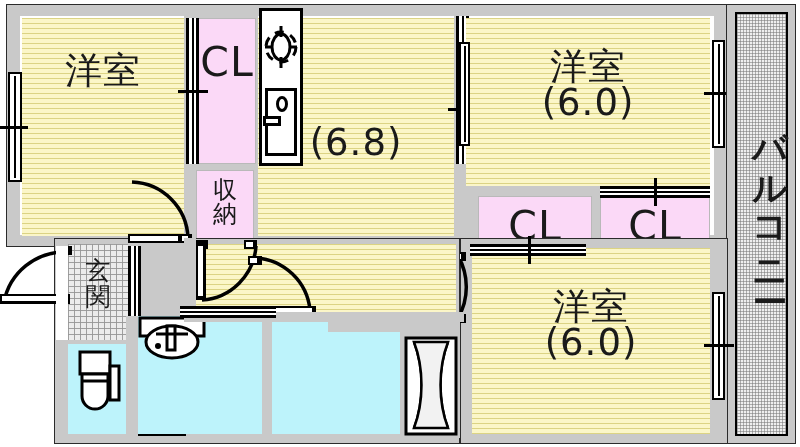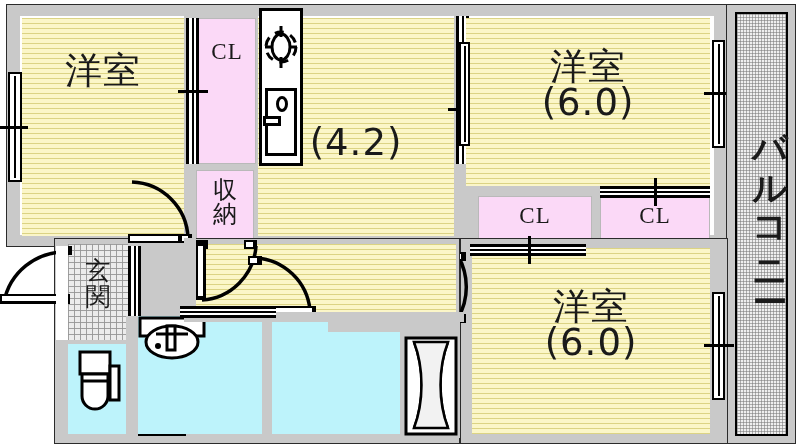--- a/index.html
+++ b/index.html
@@ -37,21 +37,21 @@
     background-image:
       repeating-linear-gradient(to bottom, rgba(150,150,150,.9) 0 1px, transparent 1px 6px),
       repeating-linear-gradient(to right,  rgba(150,150,150,.9) 0 1px, transparent 1px 6px);
   }
 
   
   .lbl{color:#1a1a1a;text-align:center;line-height:1.04;white-space:nowrap;
        font-family:"DejaVu Sans","Liberation Sans",sans-serif;}
   .lbl-room{font-size:37px;letter-spacing:1px;}
   .lbl-room .sub{display:block;font-size:37px;margin-top:-2px;}
-  .lbl-cl{font-size:23px;letter-spacing:1px;font-family:Liberation Serif, serif;}
+  .lbl-cl{font-size:41px;letter-spacing:1px;}
   .lbl-vert{writing-mode:vertical-rl;text-orientation:upright;font-size:35px;
             letter-spacing:4px;font-weight:700;}
   .lbl-genkan{font-size:25px;line-height:1.04;font-weight:500;}
   .lbl-storage{font-size:24px;line-height:1.02;font-weight:500;}
 
   
   .win-v{background:#fff;border:2px solid #000;}
   .win-v::before{content:"";position:absolute;left:50%;top:2px;bottom:2px;width:2px;
                  margin-left:-1px;background:#000;}
   
@@ -100,21 +100,21 @@
 
   <div class="abs wall-plain" style="left:184px;top:168px;width:74px;height:80px;"></div>
   <div class="abs r-pink" style="left:196px;top:170px;width:58px;height:74px;"></div>
   <div class="abs lbl lbl-storage" style="left:196px;top:178px;width:58px;">
     <span>収</span><br>
     <span>納</span>
   </div>
 
   <div class="abs r-yellow" style="left:258px;top:18px;width:196px;height:218px;"></div>
   <div class="abs lbl lbl-room" style="left:258px;top:126px;width:196px;">
-    <span class="sub">(4.2)</span>
+    <span class="sub">(6.8)</span>
   </div>
 
   <div class="abs fx" style="left:259px;top:8px;width:44px;height:158px;"></div>
 
   <div class="abs" style="left:264px;top:22px;width:34px;height:50px;">
     <svg width="34" height="50" viewBox="0 0 34 50">
       <ellipse cx="17" cy="25" rx="9" ry="13" fill="none" stroke="#000" stroke-width="3"></ellipse>
       <circle cx="17" cy="25" r="15" fill="none" stroke="#000" stroke-width="3" stroke-dasharray="9 7"></circle>
       <line x1="17" y1="4" x2="17" y2="15" stroke="#000" stroke-width="3"></line>
       <line x1="17" y1="35" x2="17" y2="46" stroke="#000" stroke-width="3"></line>

